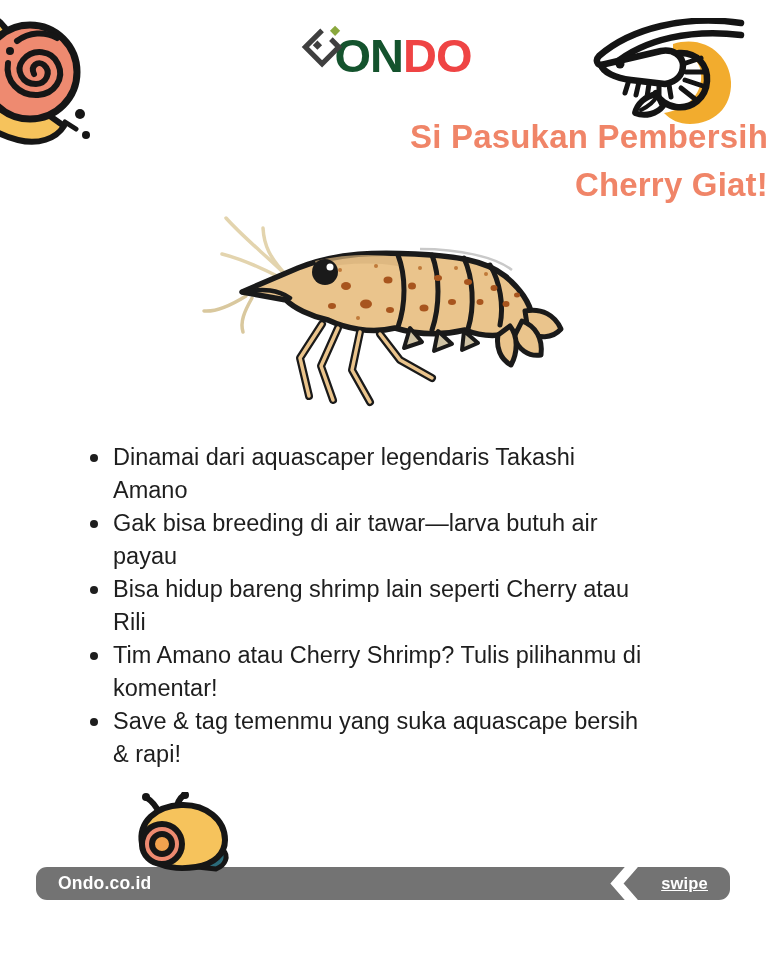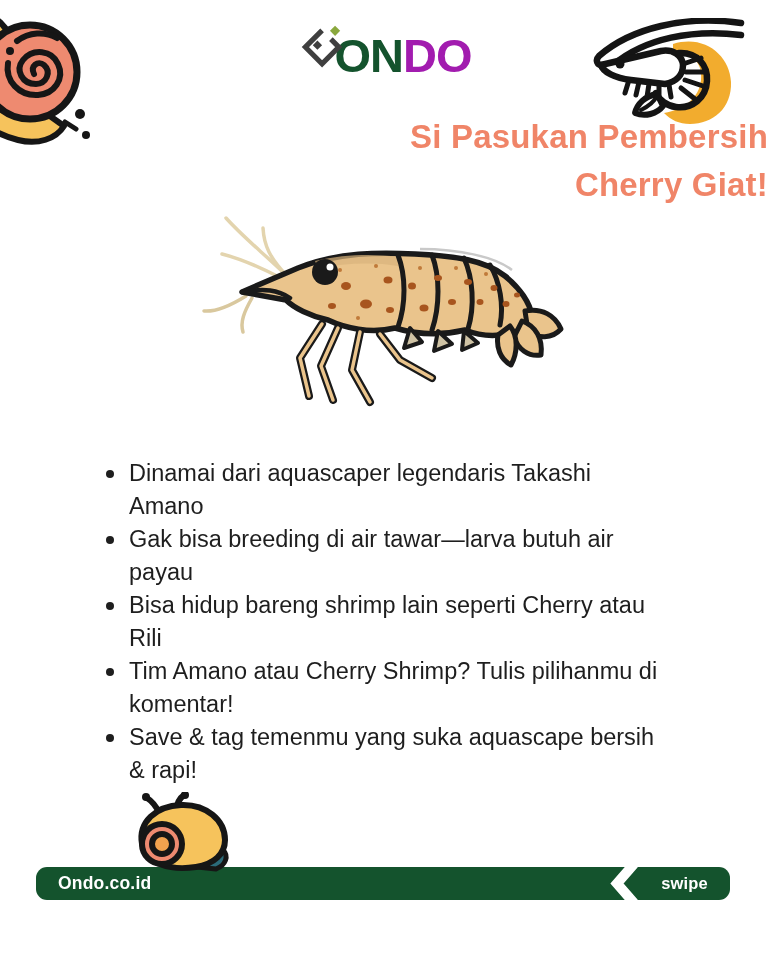--- a/index.html
+++ b/index.html
@@ -14,60 +14,60 @@
   .logo-row{
     position:absolute;top:20px;left:0;right:0;
     display:flex;justify-content:center;align-items:flex-start;
   }
   .logo-icon{position:relative;top:2px;margin-right:-14px;}
   .logo-text{
     font-size:47px;font-weight:bold;letter-spacing:-1px;line-height:72px;
     white-space:nowrap;
   }
   .logo-on{color:#14532d;}
-  .logo-do{color:#a21caf;}
+  .logo-do{color:#ef4444;}
 
   
   .title{
     position:absolute;top:113px;left:0;right:0;text-align:right;
     color:#F08568;font-weight:bold;font-size:33px;line-height:48px;
     letter-spacing:.2px;
   }
 
   
   .snail-tl{position:absolute;left:0;top:2px;}
   .shrimp-tr{position:absolute;left:593px;top:18px;}
   .shrimp-main{position:absolute;left:180px;top:208px;}
   .snail-bl{position:absolute;left:126px;top:792px;z-index:3;}
 
   
   .bullets{
     position:absolute;left:88px;top:441px;width:612px;
-    margin:16px;padding:0;list-style:none;
+    margin:0;padding:0;list-style:none;
     color:#1E1E1E;font-size:23.5px;line-height:33px;
   }
   .bullets li{position:relative;padding-left:25px;white-space:pre-line;}
   .bullets li::before{
     content:"";position:absolute;left:2px;top:12.5px;width:8px;height:8px;
     border-radius:50%;background:#1E1E1E;
   }
 
   
   .footer-bar{
     position:absolute;left:36px;top:867px;width:694px;height:33px;
-    background:#14532d;border-radius:11px;overflow:hidden;z-index:2;
+    background:#737373;border-radius:11px;overflow:hidden;z-index:2;
   }
   .footer-site{
     position:absolute;left:22px;top:0;line-height:33px;
     color:#ffffff;font-weight:bold;font-size:17.5px;letter-spacing:.2px;
   }
   .footer-chevron{position:absolute;right:88px;top:0;height:33px;}
   .footer-swipe{
     position:absolute;right:22px;top:0;line-height:33px;
-    color:#ffffff;font-weight:bold;font-size:16.5px;letter-spacing:.2px;
+    color:#ffffff;font-weight:bold;font-size:16.5px;letter-spacing:.2px;text-decoration:underline;
   }
 </style>
 </head>
 <body>
 
 <div class="canvas">
 
   <svg class="snail-tl" width="135" height="158" viewBox="0 0 135 158">
     <path d="M-30,8 C -4,10 10,26 13,46 C 2,54 -14,57 -30,52 Z" fill="#F6C35C" stroke="#161616" stroke-width="6"></path>
     <path d="M-28,55 C -6,60 8,74 10,92 C 28,100 48,112 64,124 C 56,137 38,143 18,138 C -6,132 -22,119 -30,103 Z" fill="#F6C35C" stroke="#161616" stroke-width="6" stroke-linejoin="round"></path>

